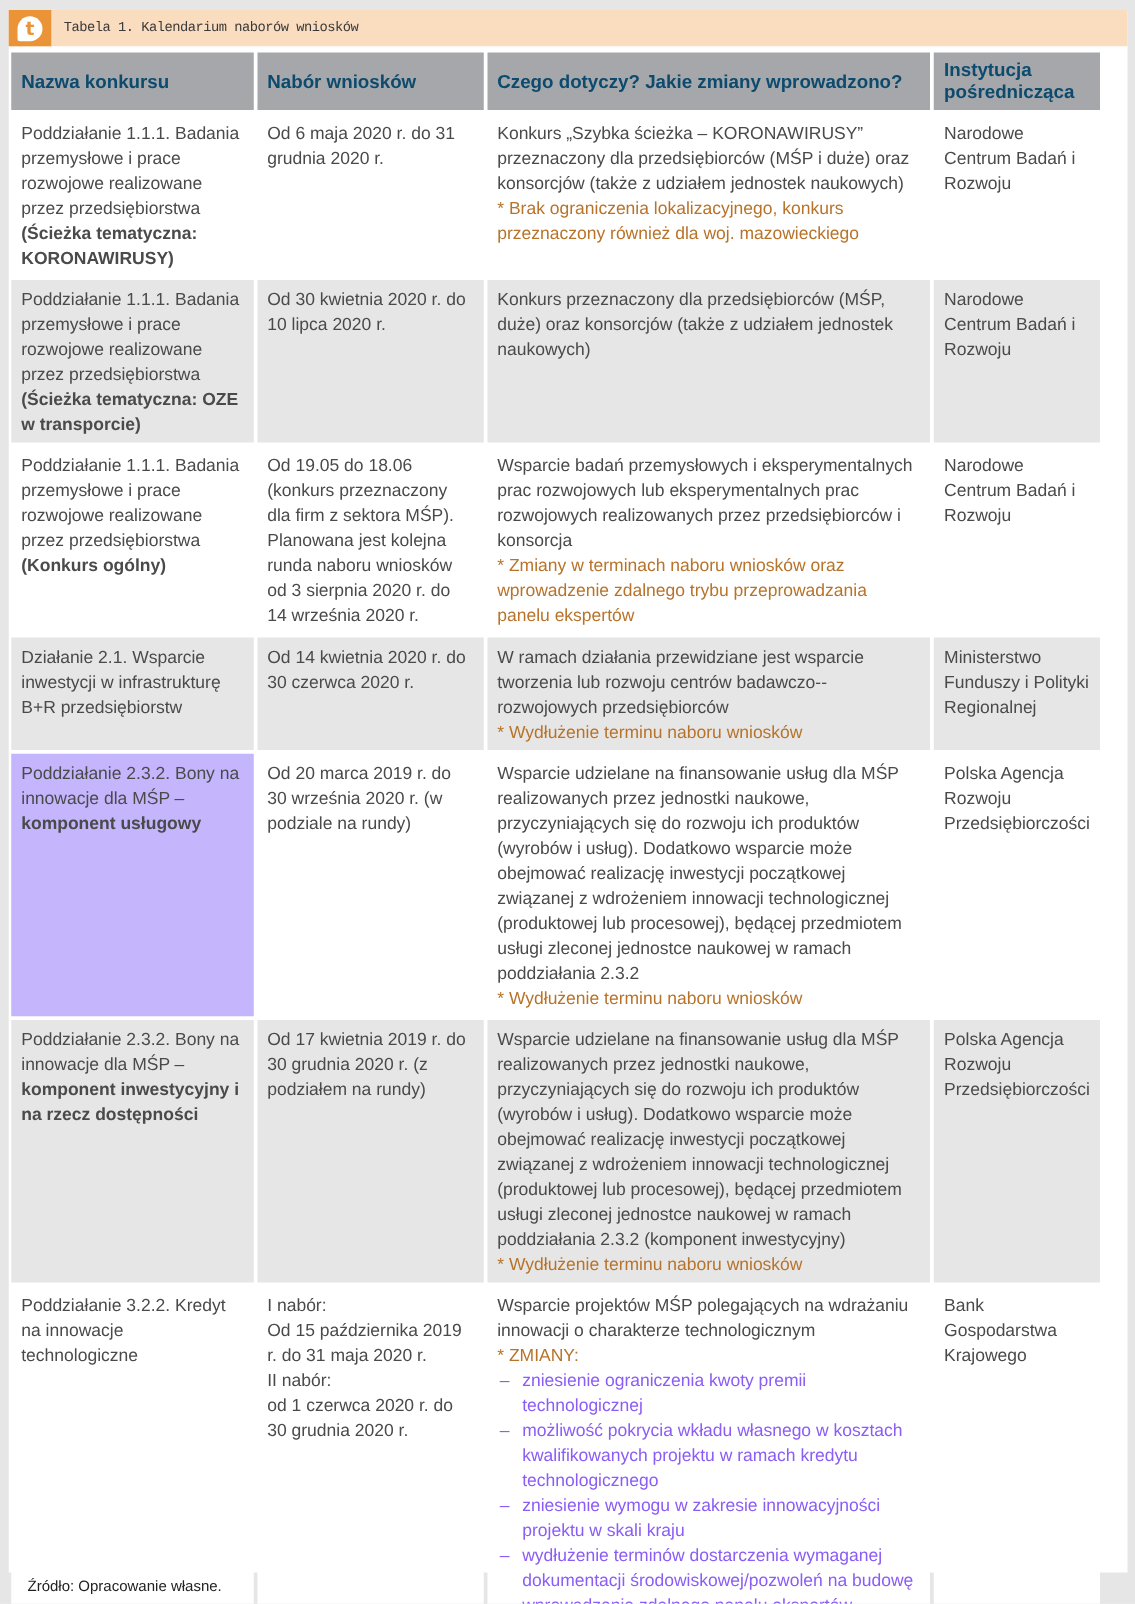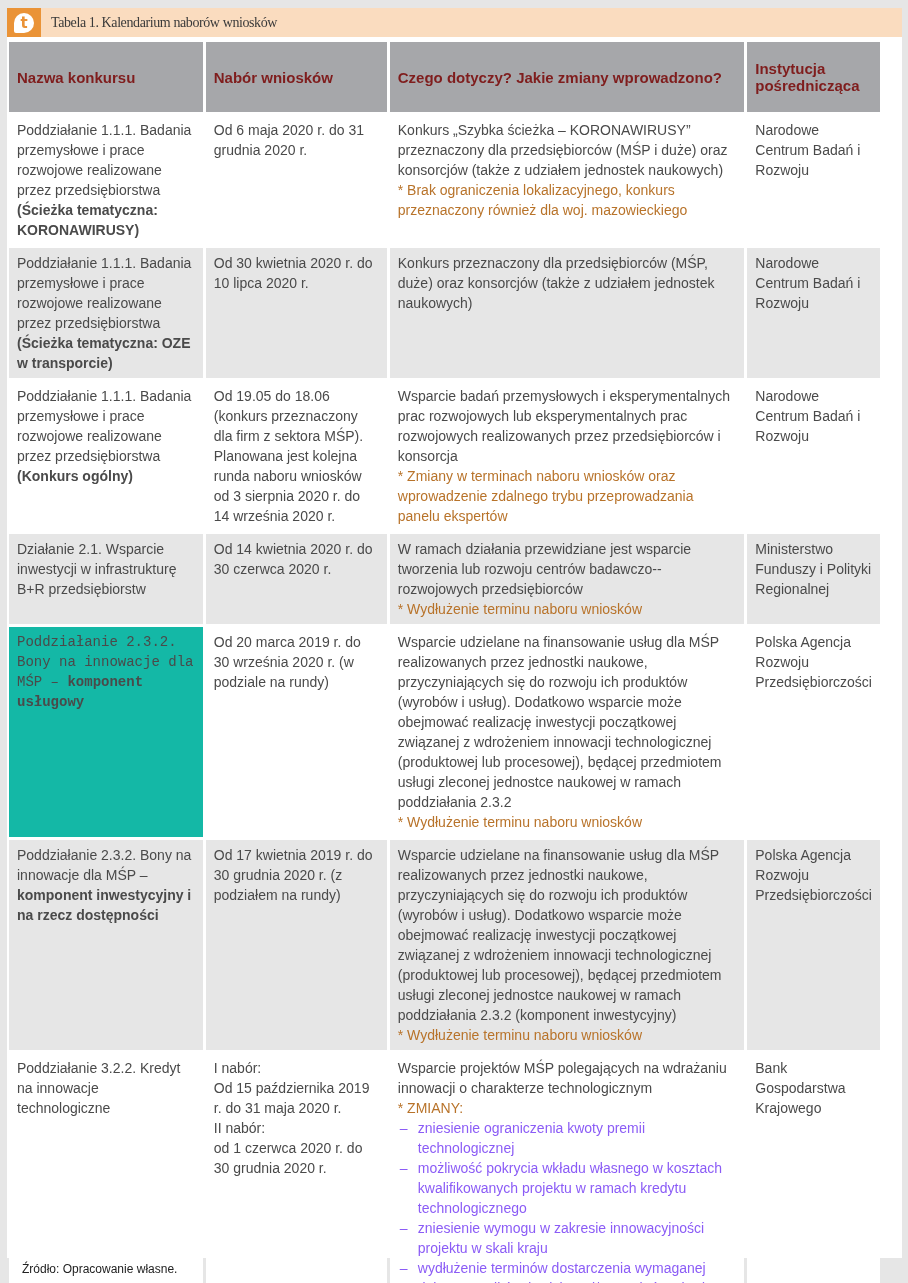--- a/index.html
+++ b/index.html
@@ -4,28 +4,28 @@
 <style>
   * { box-sizing: border-box; margin: 0; padding: 0; }
   html, body { width: 908px; height: 1283px; background: #e6e6e6; overflow: hidden; }
   body { font-family: "Liberation Sans", sans-serif; color: #3c3c3c; position: relative; }
 
   .frame { position: absolute; left: 7px; top: 8px; width: 895px; height: 1250px; background: #ffffff; }
 
   .title-bar { position: absolute; left: 0; top: 0; width: 895px; height: 29px; background: #fadcbf; display: flex; align-items: center; }
   .title-icon-box { width: 34px; height: 29px; background: #ea9337; display: flex; align-items: center; justify-content: center; }
   .title-icon { width: 20px; height: 20px; background: #ffffff; border-radius: 50% 50% 50% 10%; display: flex; align-items: center; justify-content: center; color: #ea9337; font-weight: bold; font-size: 15px; font-family: "DejaVu Sans", sans-serif; }
-  .title-text { margin-left: 10px; font-size: 14px; color: #3a3a3a; font-family: Liberation Serif, serif; letter-spacing: -0.4px; }
+  .title-text { margin-left: 10px; font-size: 11px; color: #3a3a3a; font-family: Liberation Mono, monospace; letter-spacing: -0.4px; }
 
   table { position: absolute; left: 0; top: 31px; width: 877px; border-collapse: separate; border-spacing: 3px 3px; margin-left: -1px; }
-  th { background: #a6a7aa; color: #7f1d1d; font-weight: bold; font-size: 15px; text-align: left; padding: 18px 8px; height: 46px; vertical-align: middle; line-height: 17px; }
+  th { background: #a6a7aa; color: #0c4a6e; font-weight: bold; font-size: 15px; text-align: left; padding: 6px 8px; height: 46px; vertical-align: middle; line-height: 17px; }
   td { font-size: 14px; line-height: 20px; vertical-align: top; padding: 5px 8px 5px 8px; color: #4a4a4a; }
   tr.white td { background: #ffffff; }
   tr.grey td { background: #e6e6e6; }
-  tr.grey2 td.c1 { background: #14b8a6; font-family: Liberation Mono, monospace; }
+  tr.grey2 td.c1 { background: #c4b5fd; }
   tr.grey2 td { background: #ffffff; }
   .col1 { width: 198px; }
   .col2 { width: 187px; }
   .col3 { width: 367px; margin-top: 48px; }
   .col4 { width: 122px; }
   .bold { font-weight: bold; }
   .orange { color: #b8732a; }
   .dash-list { list-style: none; }
   .dash-list li { position: relative; padding-left: 20px; color: #8b5cf6; }
   .dash-list li::before { content: "–"; position: absolute; left: 2px; }

